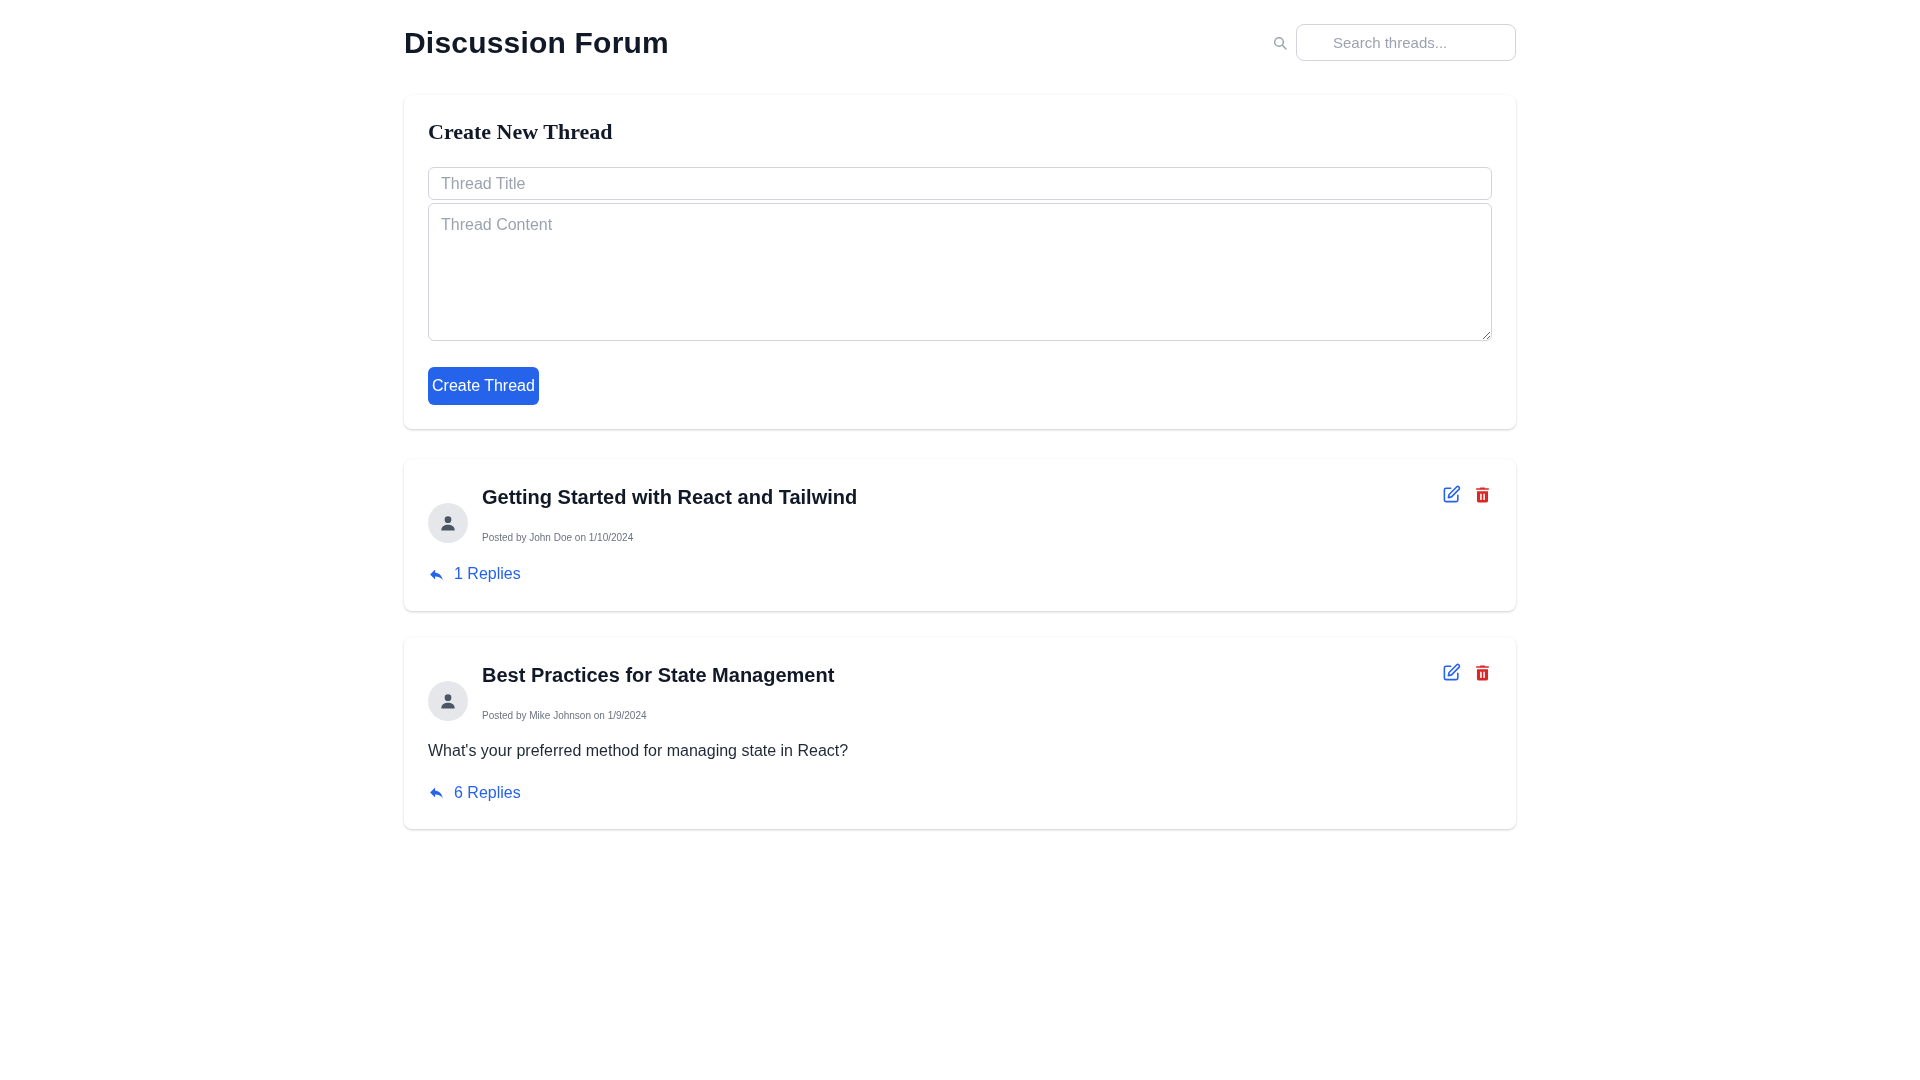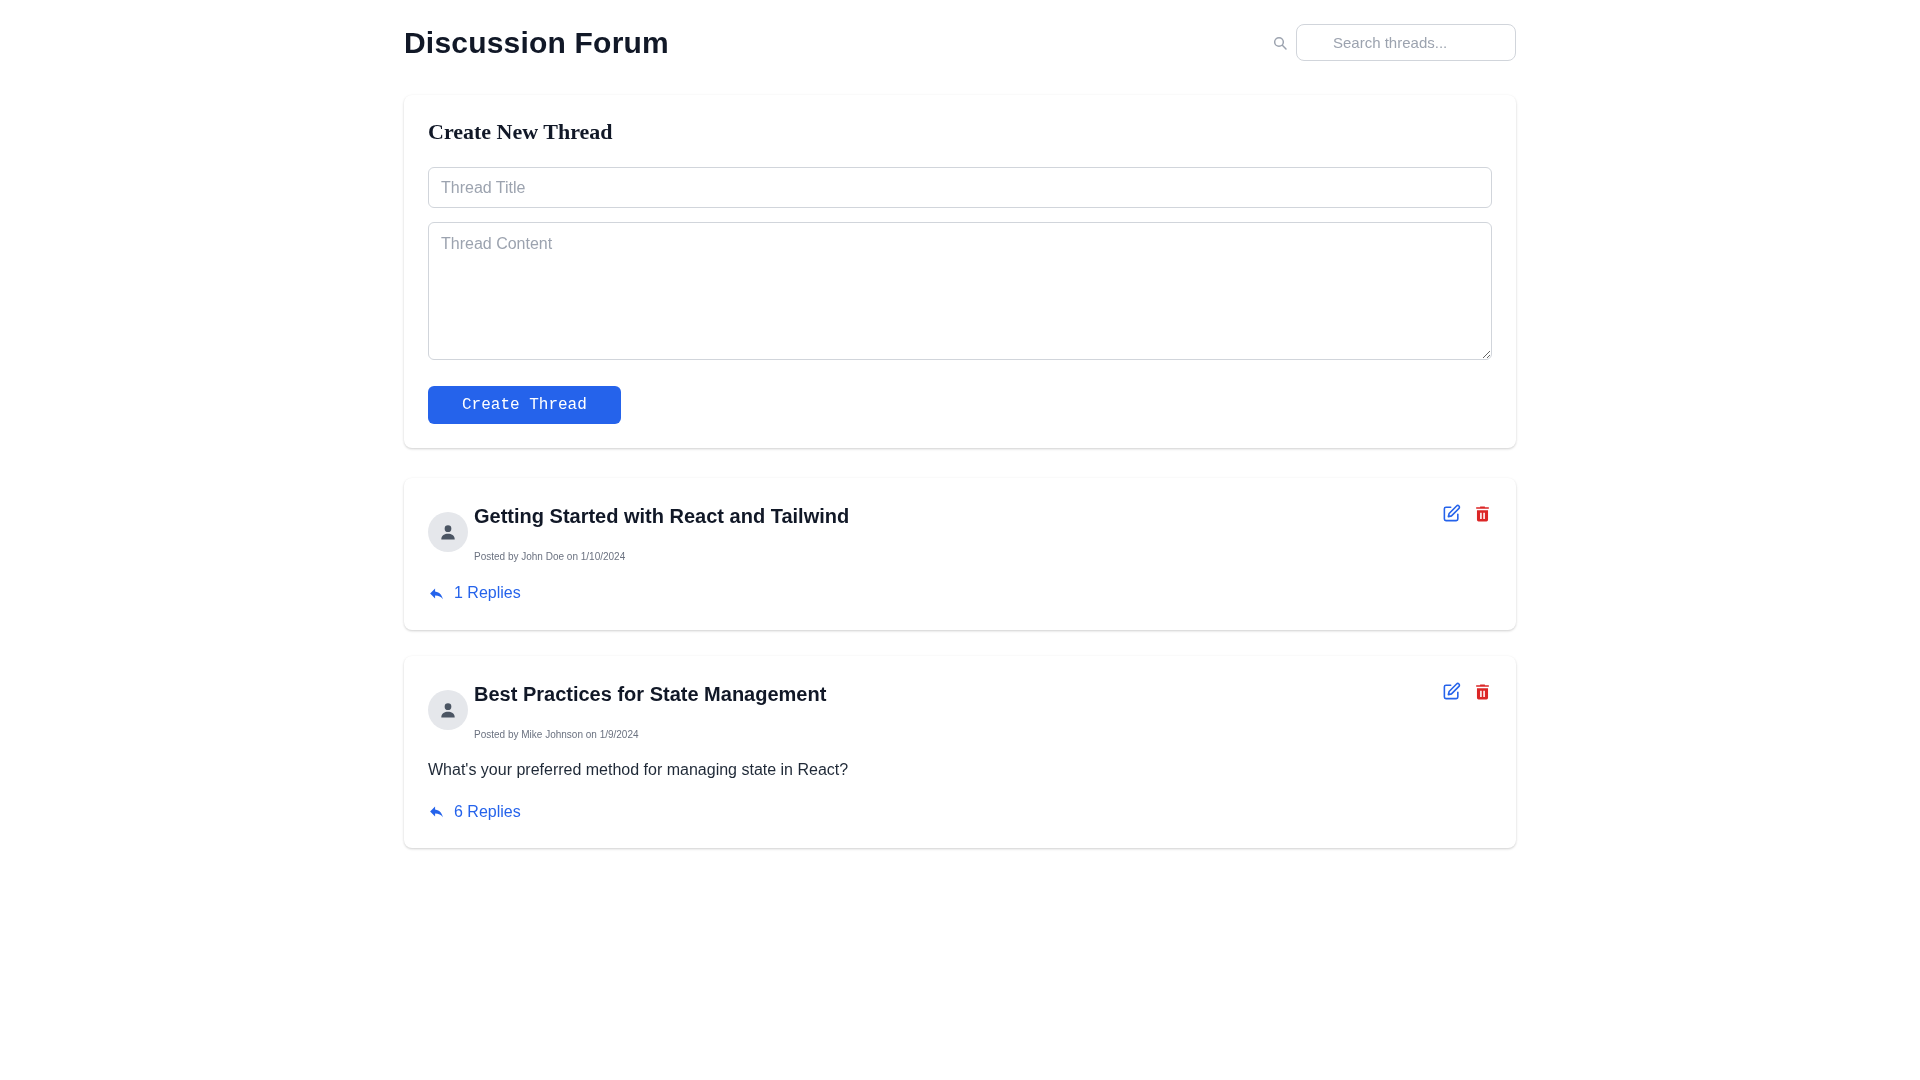--- a/index.html
+++ b/index.html
@@ -93,51 +93,51 @@
     width: 100%;
     border: 1px solid #d1d5db;
     border-radius: 6px;
     font-size: 16px;
     font-family: inherit;
     color: #111827;
     padding: 10px 12px;
     outline: none;
   }
 
-  .field-title { height: 41px; margin-bottom: 14px; }
+  .field-title { height: 33px; margin-bottom: 3px; }
 
   .field-content {
     height: 138px;
     resize: vertical;
     margin-bottom: 22px;
     line-height: 1.4;
   }
 
   .btn-primary {
     background: #2563eb;
     color: #ffffff;
     border: none;
     border-radius: 6px;
-    padding: 10px 34px;
+    padding: 10px 4px;
     font-size: 16px;
-    font-family: Liberation Mono, monospace;
+    font-family: Liberation Sans, sans-serif;
     cursor: pointer;
   }
 
   
   .thread-head {
     display: flex;
     align-items: flex-start;
     justify-content: space-between;
   }
 
   .thread-head-left {
     display: flex;
-    align-items: center;
-    gap: 6px;
+    align-items: flex-end;
+    gap: 14px;
   }
 
   .avatar {
     width: 40px;
     height: 40px;
     border-radius: 50%;
     background: #e5e7eb;
     display: flex;
     align-items: center;
     justify-content: center;

